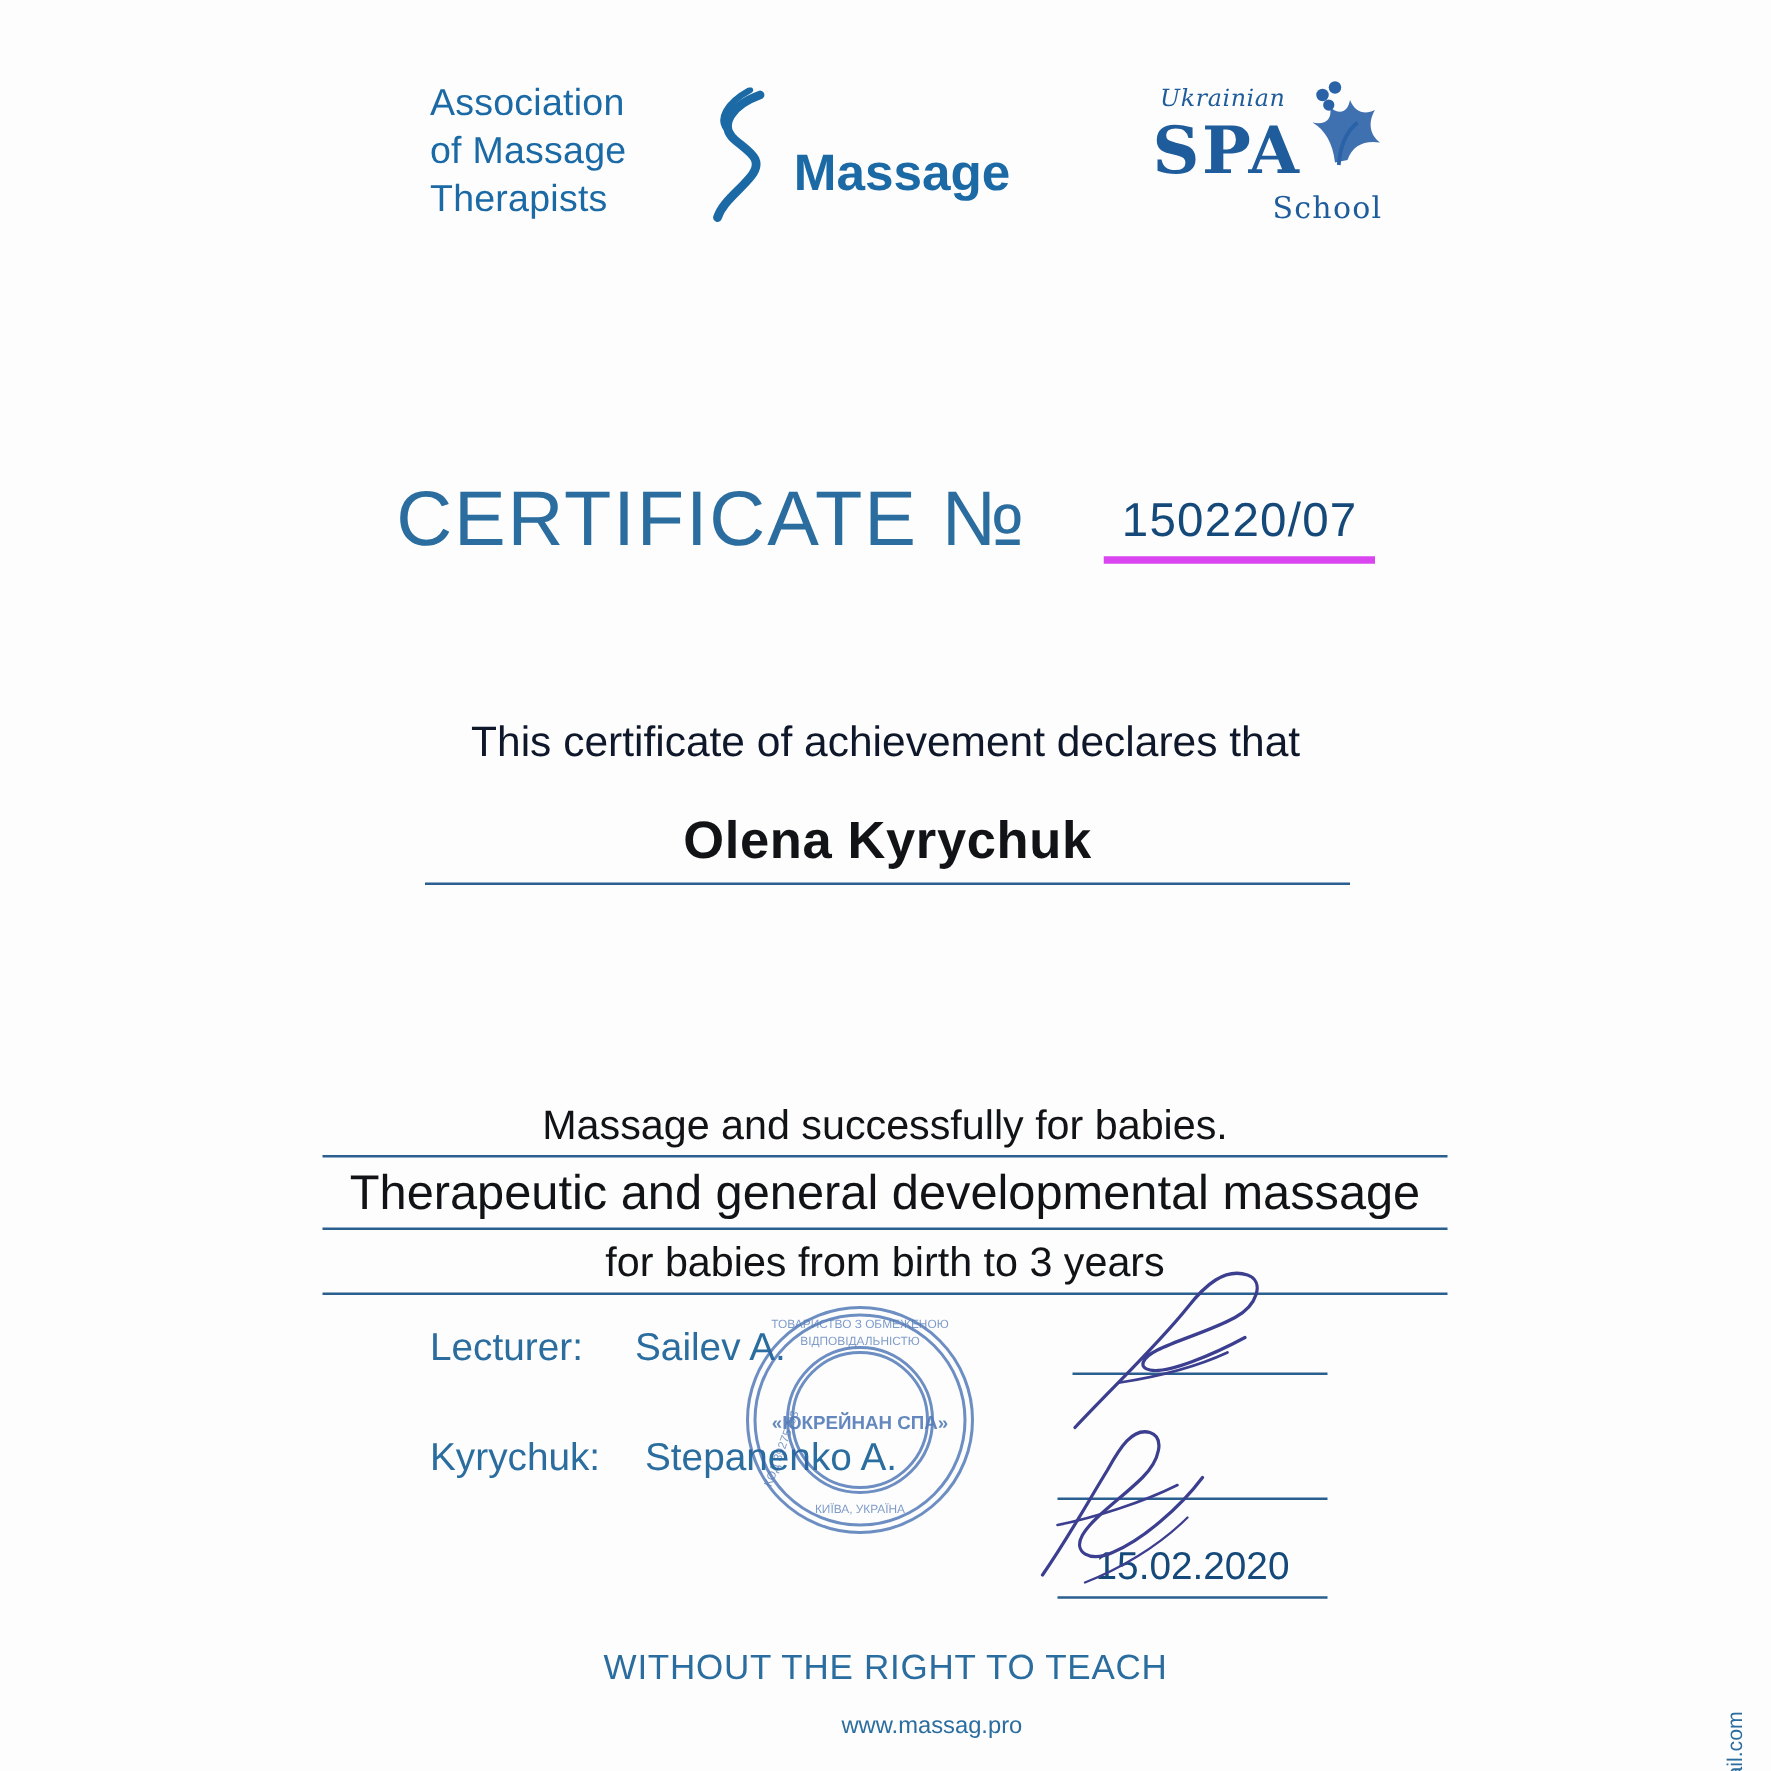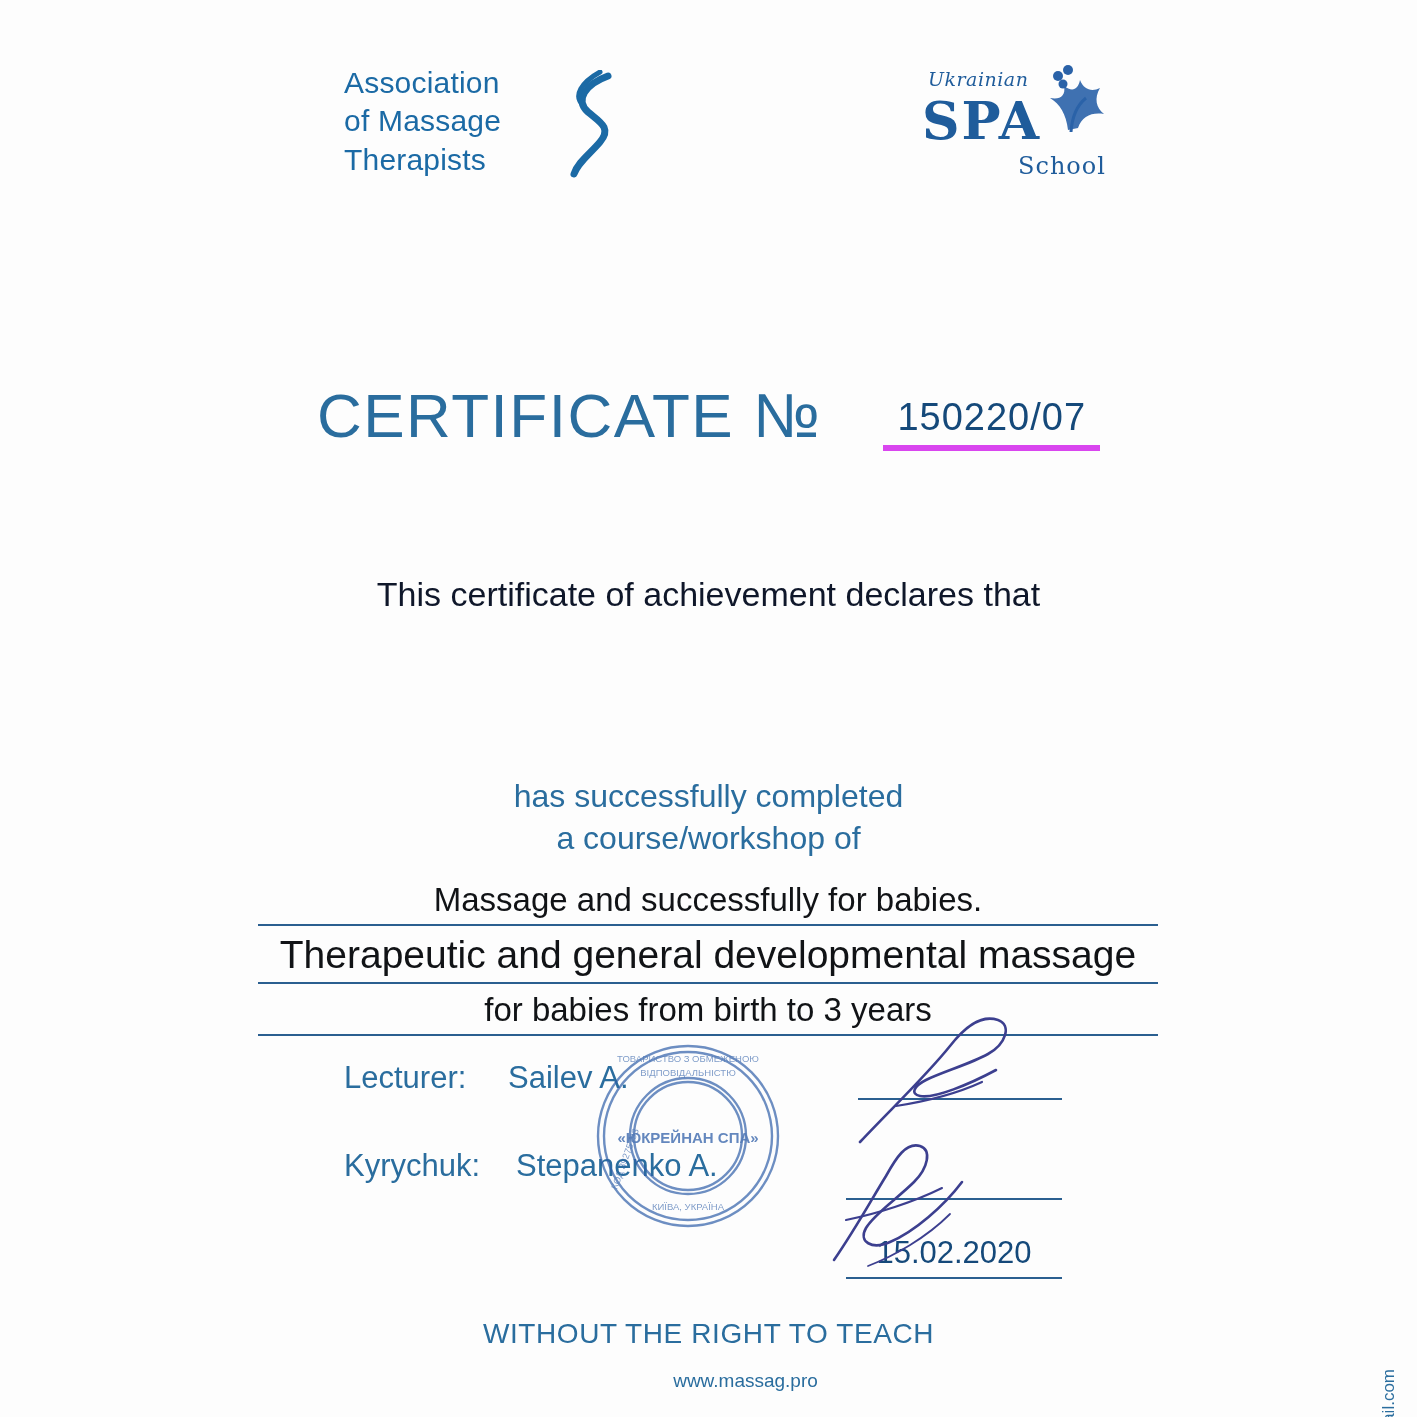--- a/index.html
+++ b/index.html
@@ -317,20 +317,21 @@
     </div>
 
     <div class="mp-logo-mark">
       <svg viewBox="0 0 56 110" width="56" height="110" aria-hidden="true">
         <path d="M42 6 C20 14, 8 30, 22 42 C34 52, 46 58, 34 72 C24 84, 12 92, 8 104" fill="none" stroke="#1b6aa5" stroke-width="7" stroke-linecap="round"></path>
         <path d="M34 2 C16 12, 6 26, 18 36" fill="none" stroke="#1b6aa5" stroke-width="5" stroke-linecap="round"></path>
       </svg>
     </div>
 
     <div class="mp-block">
+      <div class="l1">Massage</div>
     </div>
 
     <div class="spa-block">
       <div class="spa-ukr">Ukrainian</div>
       <div class="spa-main">SPA</div>
       <div class="spa-school">School</div>
       <div class="spa-leaf">
         <svg viewBox="0 0 70 80" width="70" height="80" aria-hidden="true">
           <path d="M30 72 C28 56, 22 46, 12 40 C22 42, 28 38, 26 28 C34 34, 40 32, 42 22
                    C46 32, 54 34, 62 30 C56 40, 58 50, 66 56 C54 54, 44 58, 40 70 Z" fill="#2a62a8" opacity="0.9"></path>
@@ -345,25 +346,24 @@
 
   <div class="cert-row">
     <span class="cert-title">CERTIFICATE №</span>
     <span class="cert-no-wrap">
       <span class="cert-no">150220/07</span>
     </span>
   </div>
 
   <div class="declares">This certificate of achievement declares that</div>
 
-
-  <div class="completed">
-    <div>has successfully completed</div>
-    <div>a course/workshop of</div>
+  <div class="name-wrap">
+    <span class="name">Olena Kyrychuk</span>
   </div>
+
 
   <div class="course">
     <div class="course-line l1">Massage and successfully for babies.</div>
     <div class="course-line l2">Therapeutic and general developmental massage</div>
     <div class="course-line l3">for babies from birth to 3 years</div>
   </div>
 
   <div class="sig-area">
 
     <div class="lecturer-label">Lecturer:</div>

